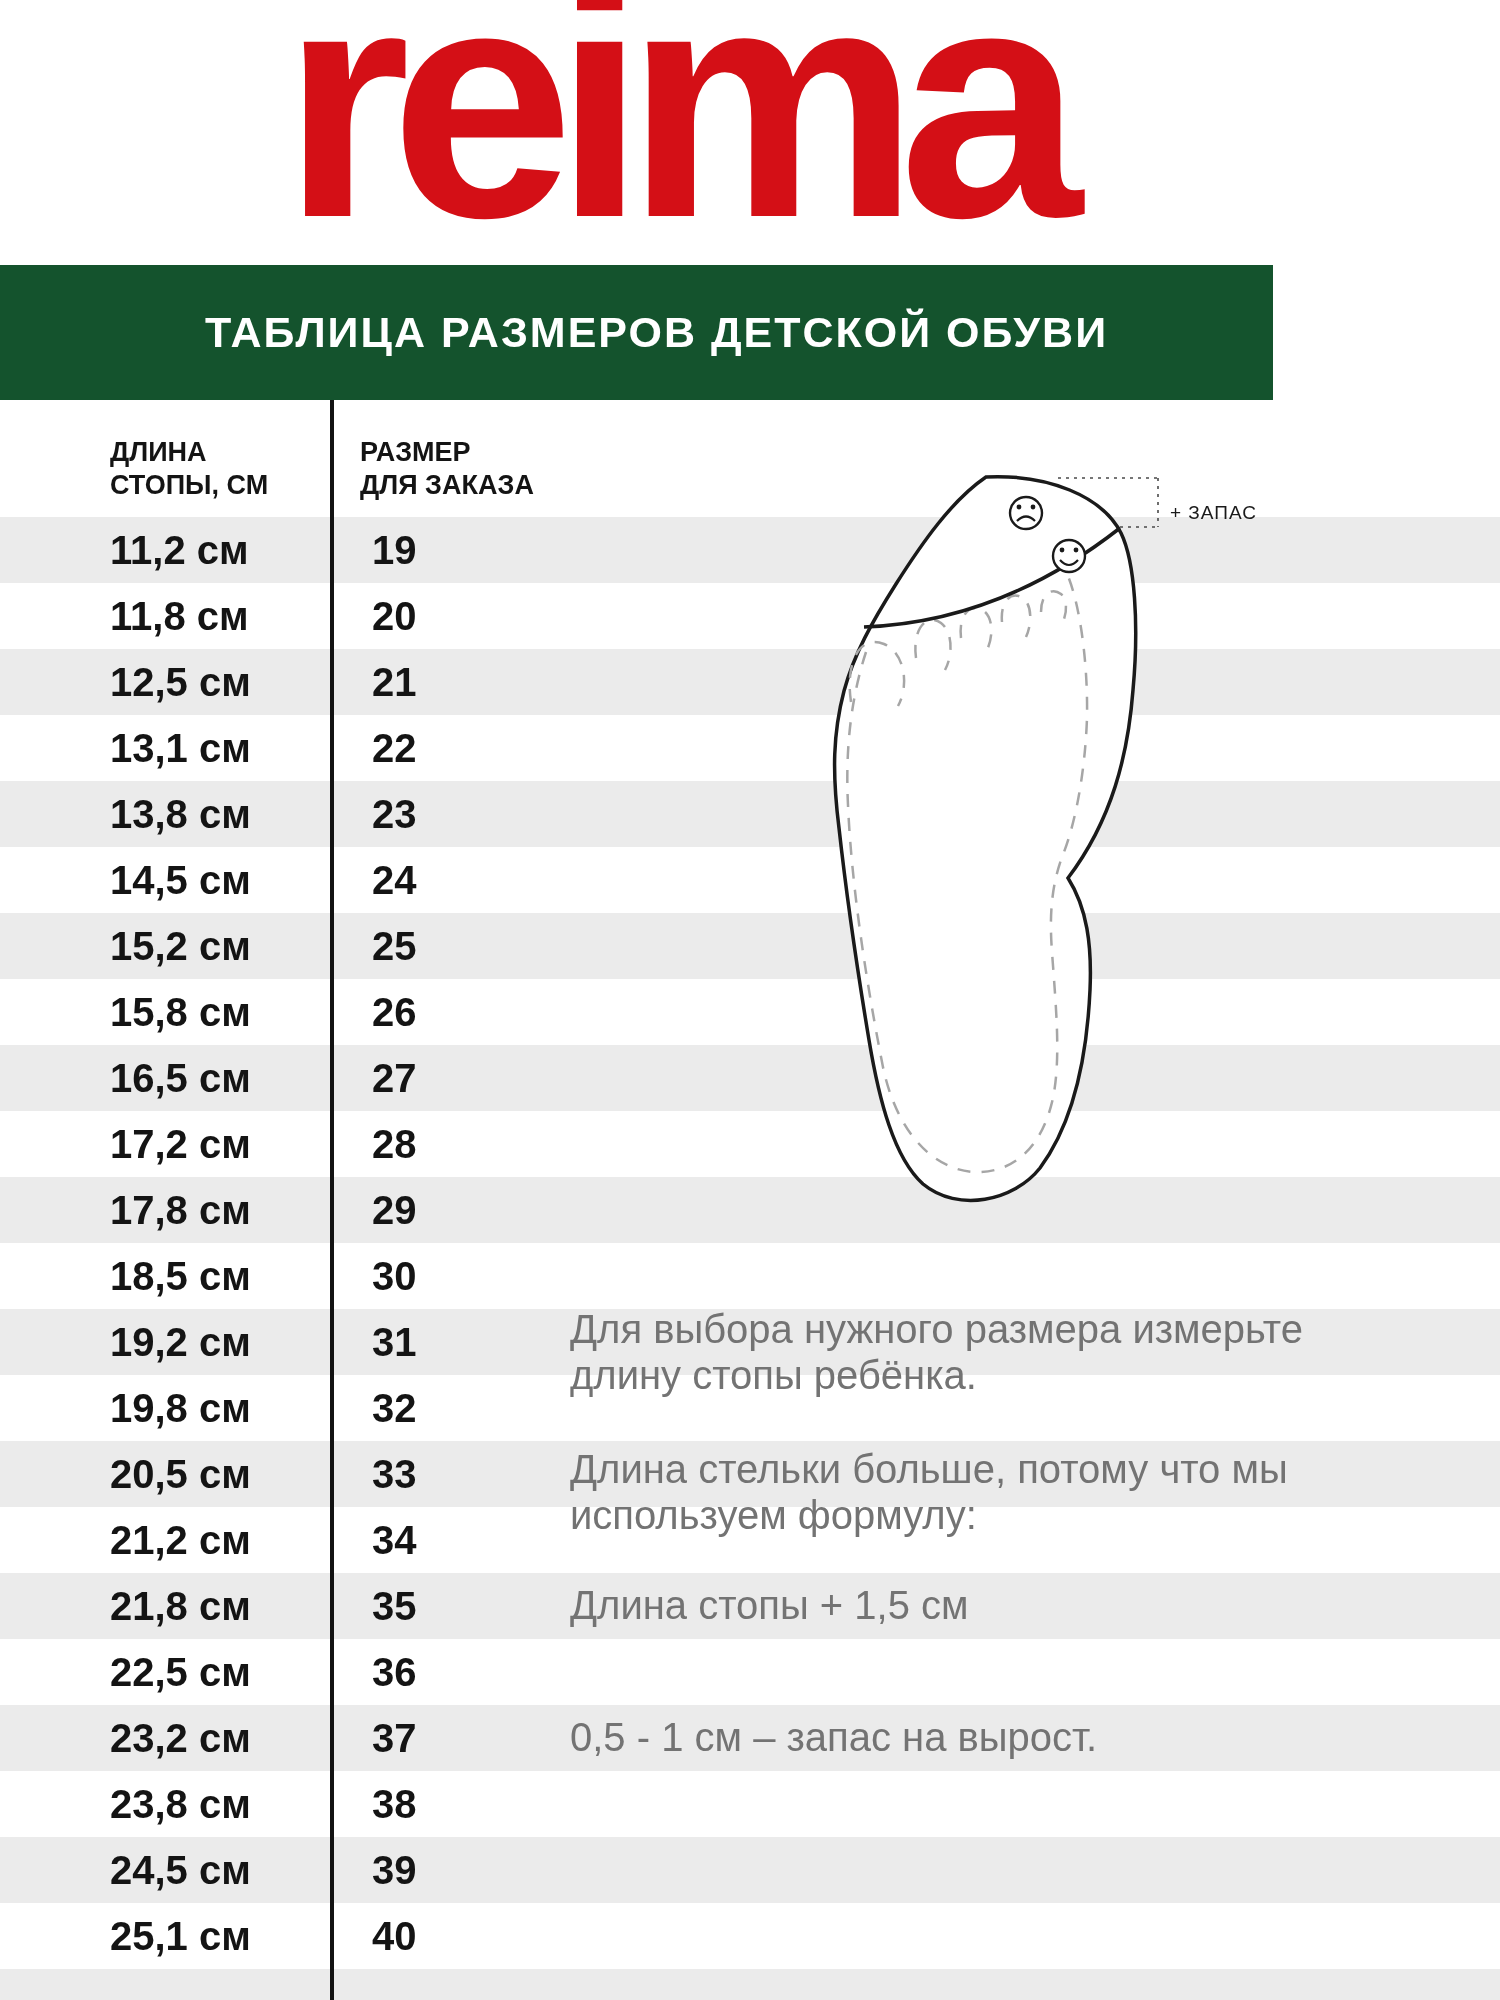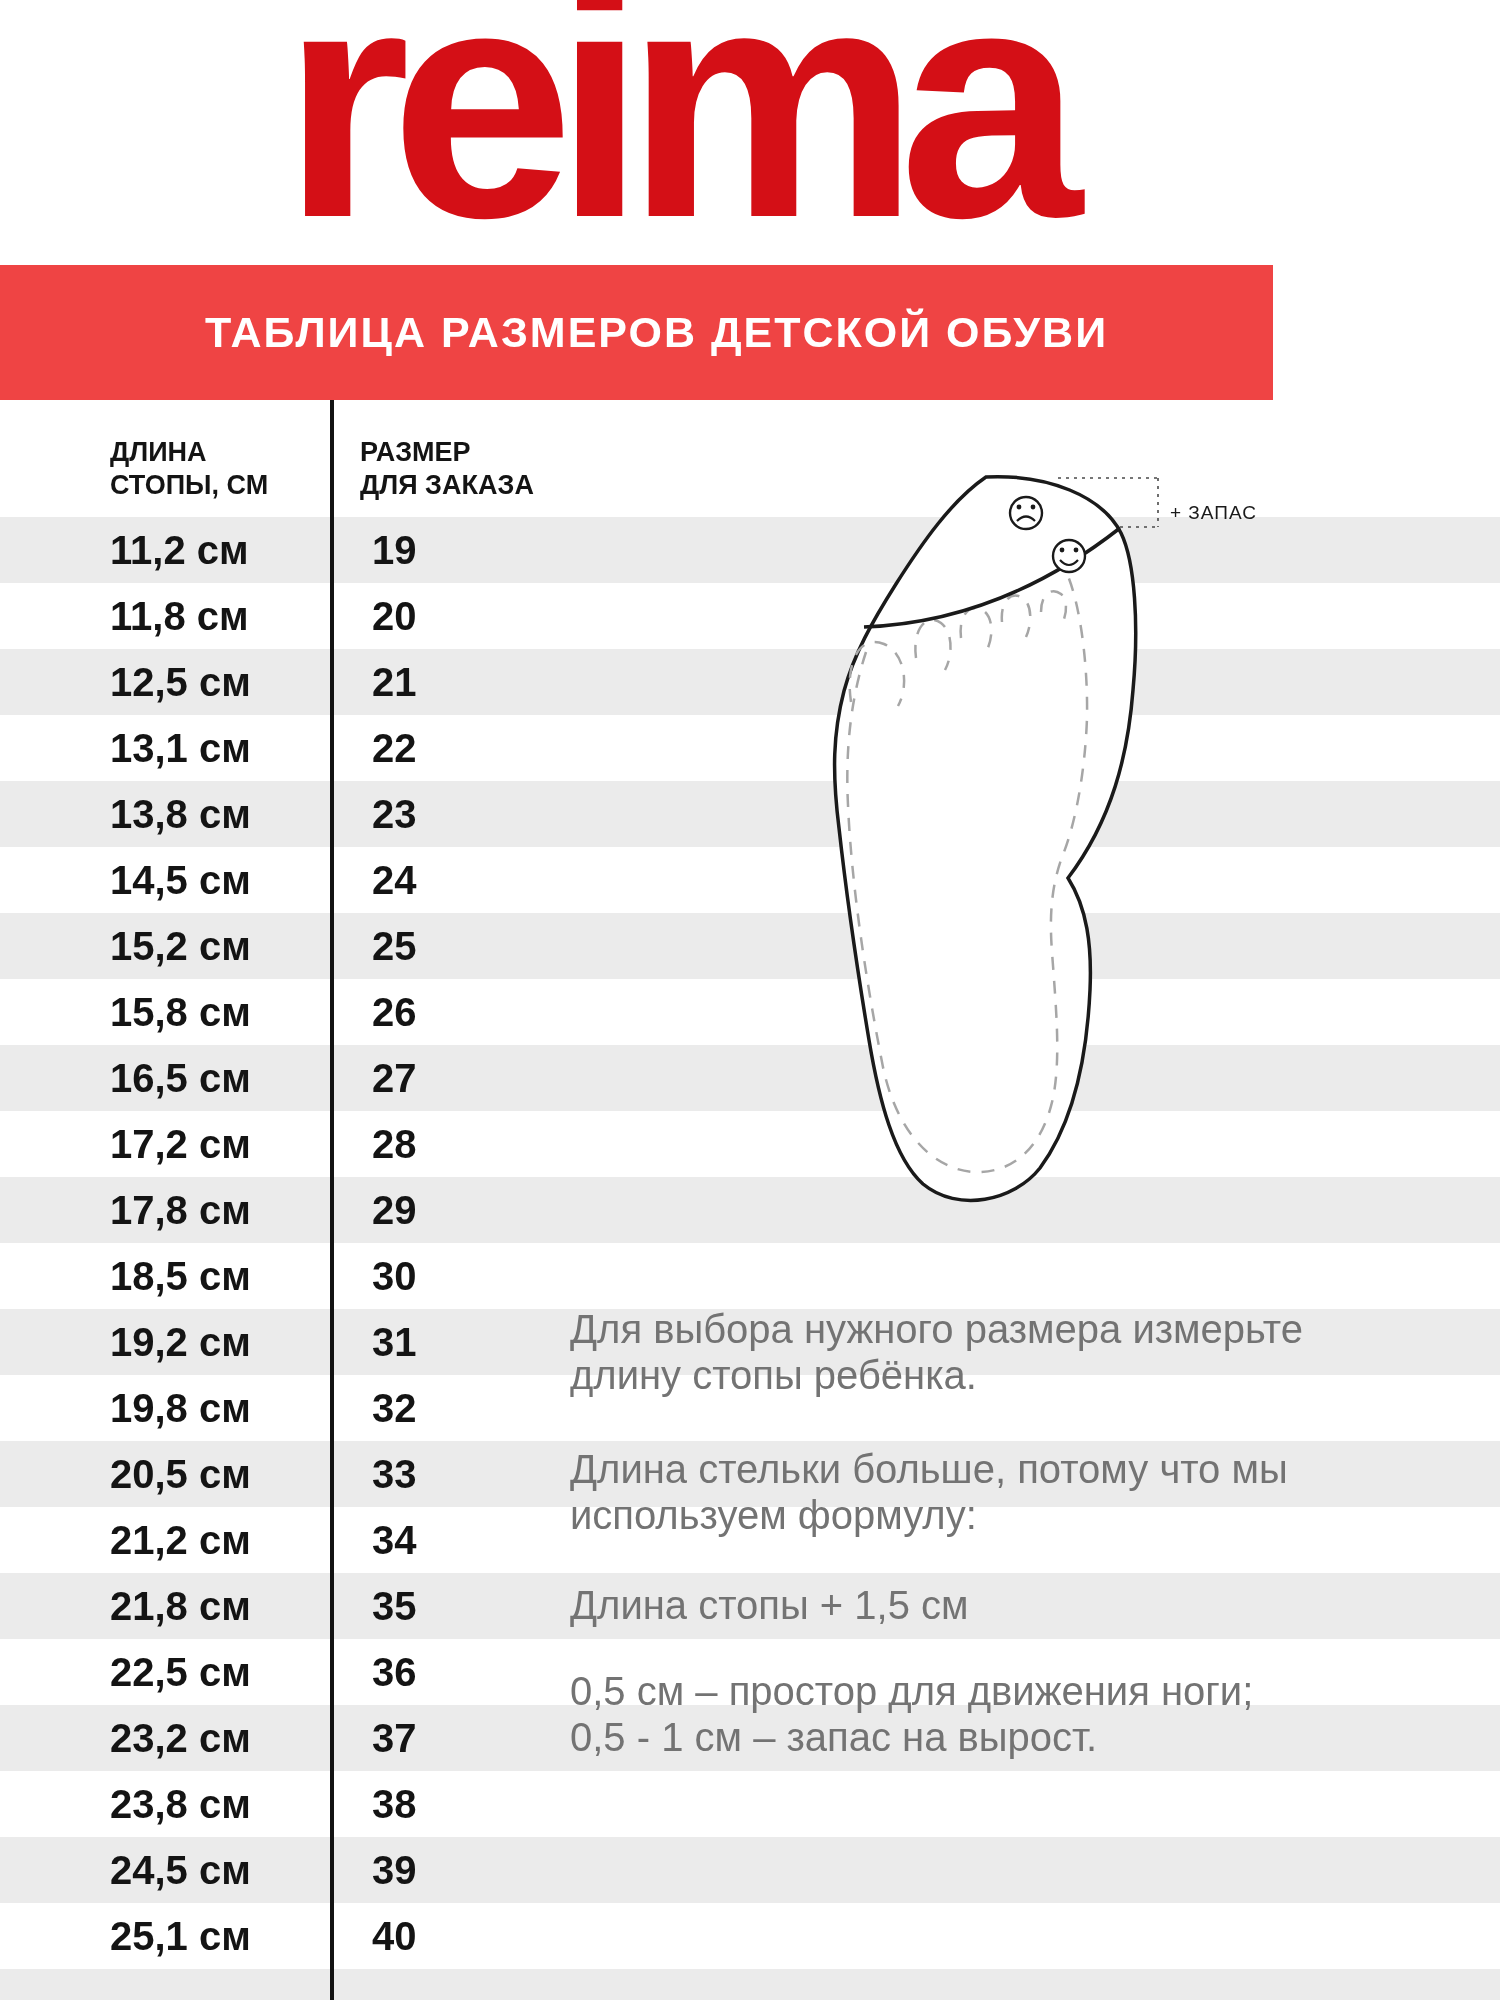--- a/index.html
+++ b/index.html
@@ -9,21 +9,21 @@
   }
   
   .logo{
     position:absolute;left:282px;top:-63px;
     font-size:330px;font-weight:bold;letter-spacing:-20px;line-height:1;
     color:#d40f16;white-space:nowrap;
   }
   
   .banner{
     position:absolute;left:0;top:265px;width:1273px;height:135px;
-    background:#ef4444;display:flex;align-items:center;
+    background:#14532d;display:flex;align-items:center;
   }
   .banner-title{
     padding-left:205px;color:#ffffff;font-weight:bold;
     font-size:43px;letter-spacing:2px;white-space:nowrap;
   }
   
   .rows{position:absolute;left:0;top:517px;width:1500px;border-radius:15px;}
   .row{position:relative;height:66px;width:1500px;}
   .row:nth-child(odd){background:#ebebeb;}
   .row .len,.row .size{
@@ -226,18 +226,18 @@
       <span>длину стопы ребёнка.</span>
     </p>
     <p class="p2">
       <span>Длина стельки больше, потому что мы</span><br>
       <span>используем формулу:</span>
     </p>
     <p class="p3">
       <span>Длина стопы + 1,5 см</span>
     </p>
     <p class="p4">
-      <span>0,5 см – простор для движения ноги;</span><br>
+      <br>
       <span>0,5 - 1 см – запас на вырост.</span>
     </p>
   </div>
 
 </div>
 
 </body></html>

